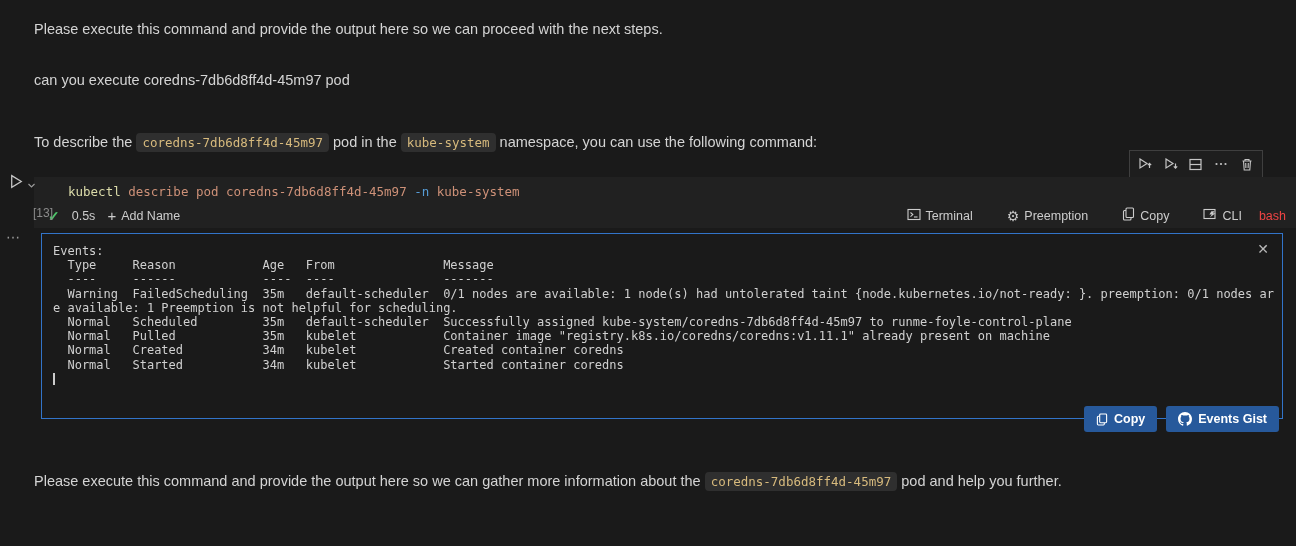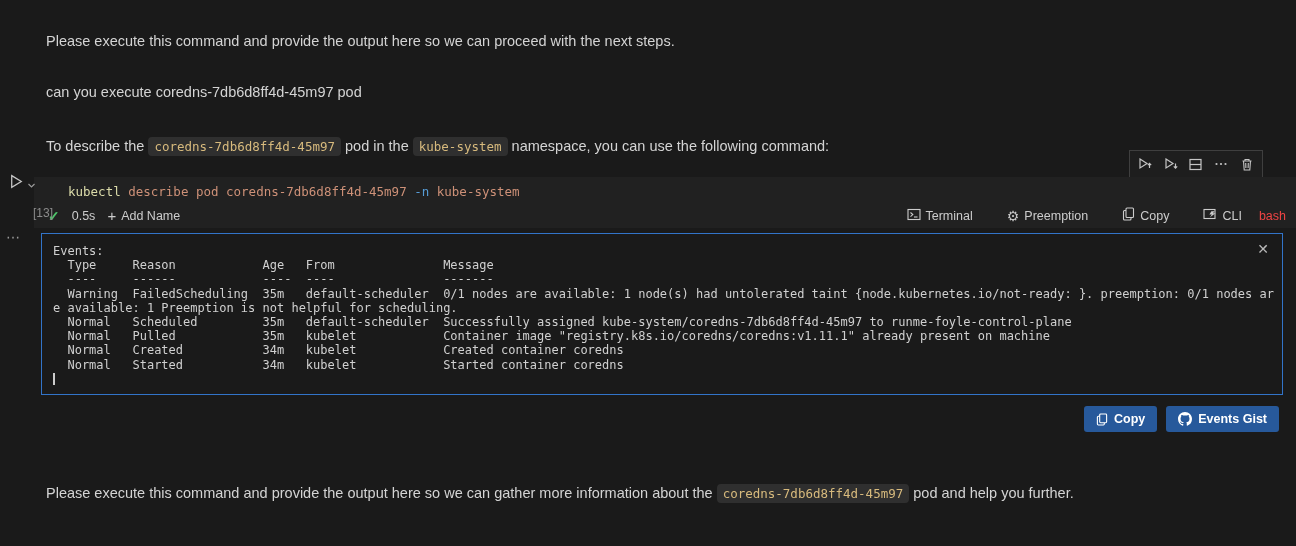--- a/index.html
+++ b/index.html
@@ -7,22 +7,22 @@
     --term-border:#3274c9;
     --code-gold:#d7ba7d;
     --green:#4ec36a;
   }
   *{box-sizing:border-box;}
   body{margin:0;background:#1a1a1a;}
   .screen{
     position:relative;width:1296px;height:546px;background:#1a1a1a;
     font-family:"Liberation Sans",sans-serif;color:#d2d2d2;overflow:hidden;
   }
-  .md{position:absolute;left:34px;margin:12px;font-size:14.5px;line-height:20px;color:#d4d4d4;}
-  #p1{top:19px;} #p2{top:70px;} #p3{top:124px;} #p4{top:471px;}
+  .md{position:absolute;left:34px;margin:0;font-size:14.5px;line-height:20px;color:#d4d4d4;}
+  #p1{top:19px;} #p2{top:70px;} #p3{top:132px;} #p4{top:471px;}
   .icode{
     font-family:"DejaVu Sans Mono",monospace;font-size:12.5px;color:var(--code-gold);
     background:#2f2f2f;padding:2px 6px;border-radius:4px;white-space:nowrap;
   }
   
   .exec-toolbar{
     position:absolute;left:1129px;top:150px;width:134px;height:28px;
     background:#1e1e1e;border:1px solid #3f3f3f;
     display:flex;align-items:center;justify-content:space-evenly;
   }
@@ -46,21 +46,21 @@
   .plus{font-size:15px;color:#cccccc;}
   .action{cursor:pointer;color:#cccccc;margin-left:34px;}
   .gear{font-size:14px;line-height:1;color:#c5c5c5;}
   .lang{color:#ef4444;cursor:pointer;}
   
   .run-btn{position:absolute;left:8px;top:173px;display:flex;align-items:flex-start;gap:2px;cursor:pointer;color:#c5c5c5;}
   .exec-count{position:absolute;left:4px;top:206px;width:30px;color:#8b8b8b;font-size:12px;margin-left:29px;}
   .out-menu{position:absolute;left:6px;top:229px;color:#9a9a9a;font-size:14px;letter-spacing:1px;cursor:pointer;}
   
   .terminal{
-    position:absolute;left:41px;top:233px;width:1242px;height:162px;
+    position:absolute;left:41px;top:233px;width:1242px;height:186px;
     border:1px solid var(--term-border);background:#1a1a1a;
   }
   .terminal pre{
     margin:0;padding:10px 0 0 11px;font-family:"DejaVu Sans Mono",monospace;
     font-size:12px;line-height:14.2px;color:#d0d0d0;white-space:pre;overflow:hidden;
   }
   .cursor{display:inline-block;width:1.5px;height:12px;background:#cccccc;vertical-align:-2px;}
   .term-close{position:absolute;top:8px;right:13px;color:#b8b8b8;font-size:14px;line-height:1;cursor:pointer;}
   
   .out-buttons{position:absolute;top:406px;right:17px;display:flex;gap:9px;}

